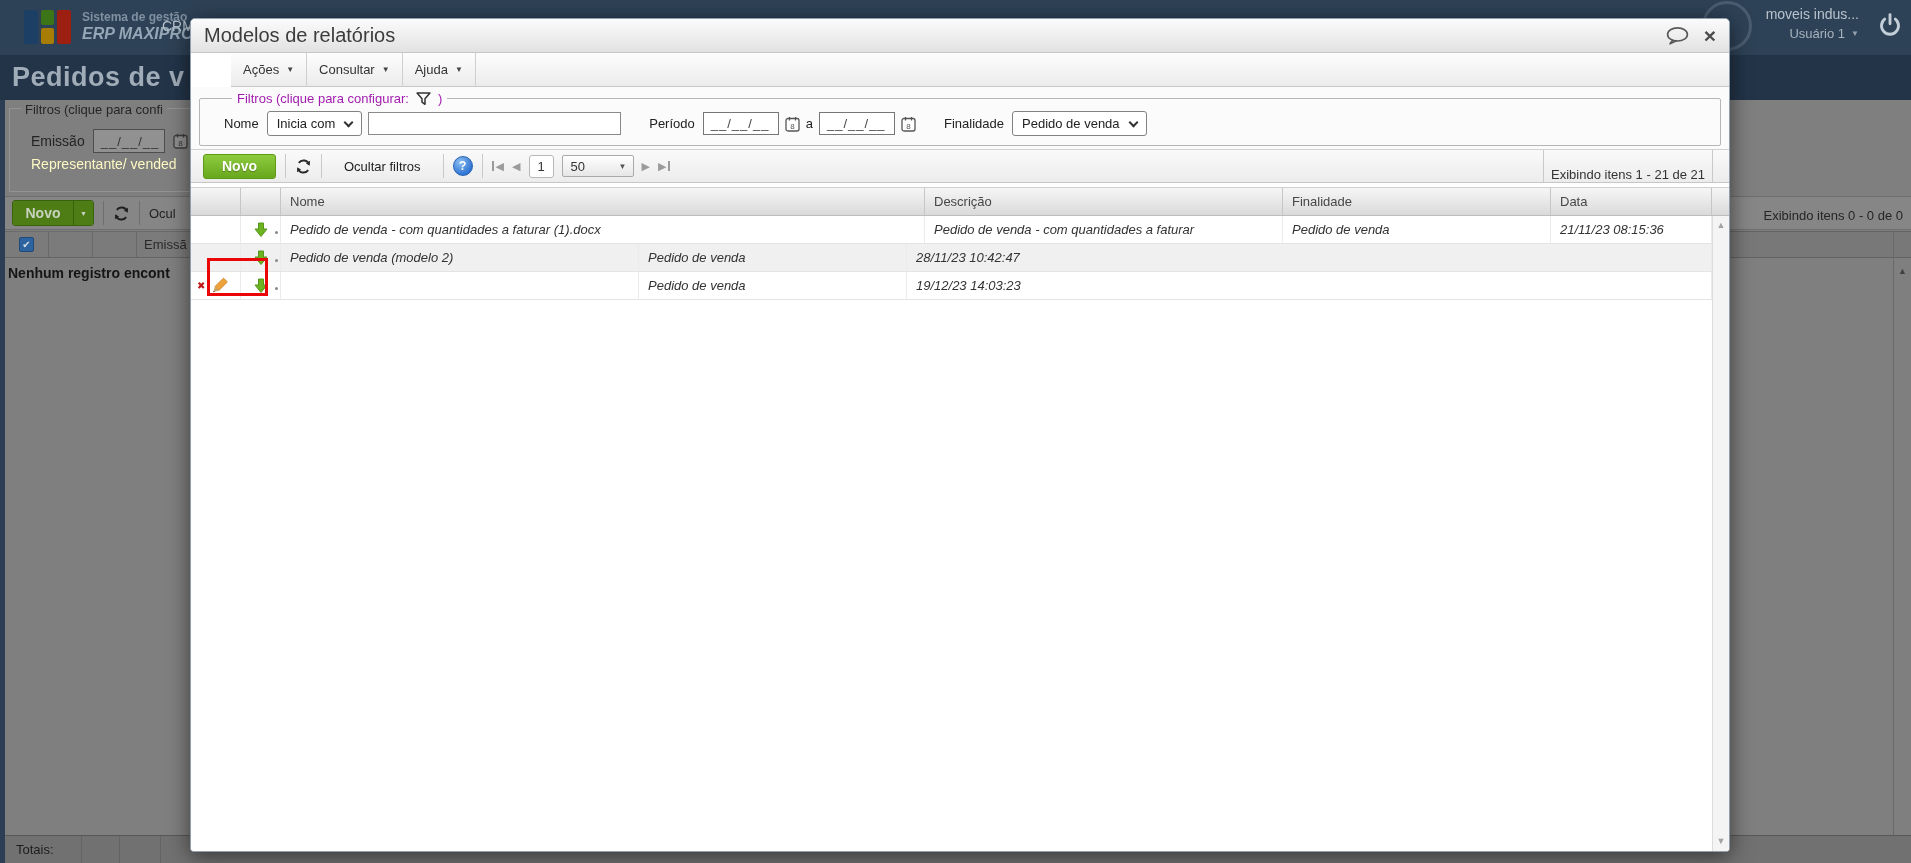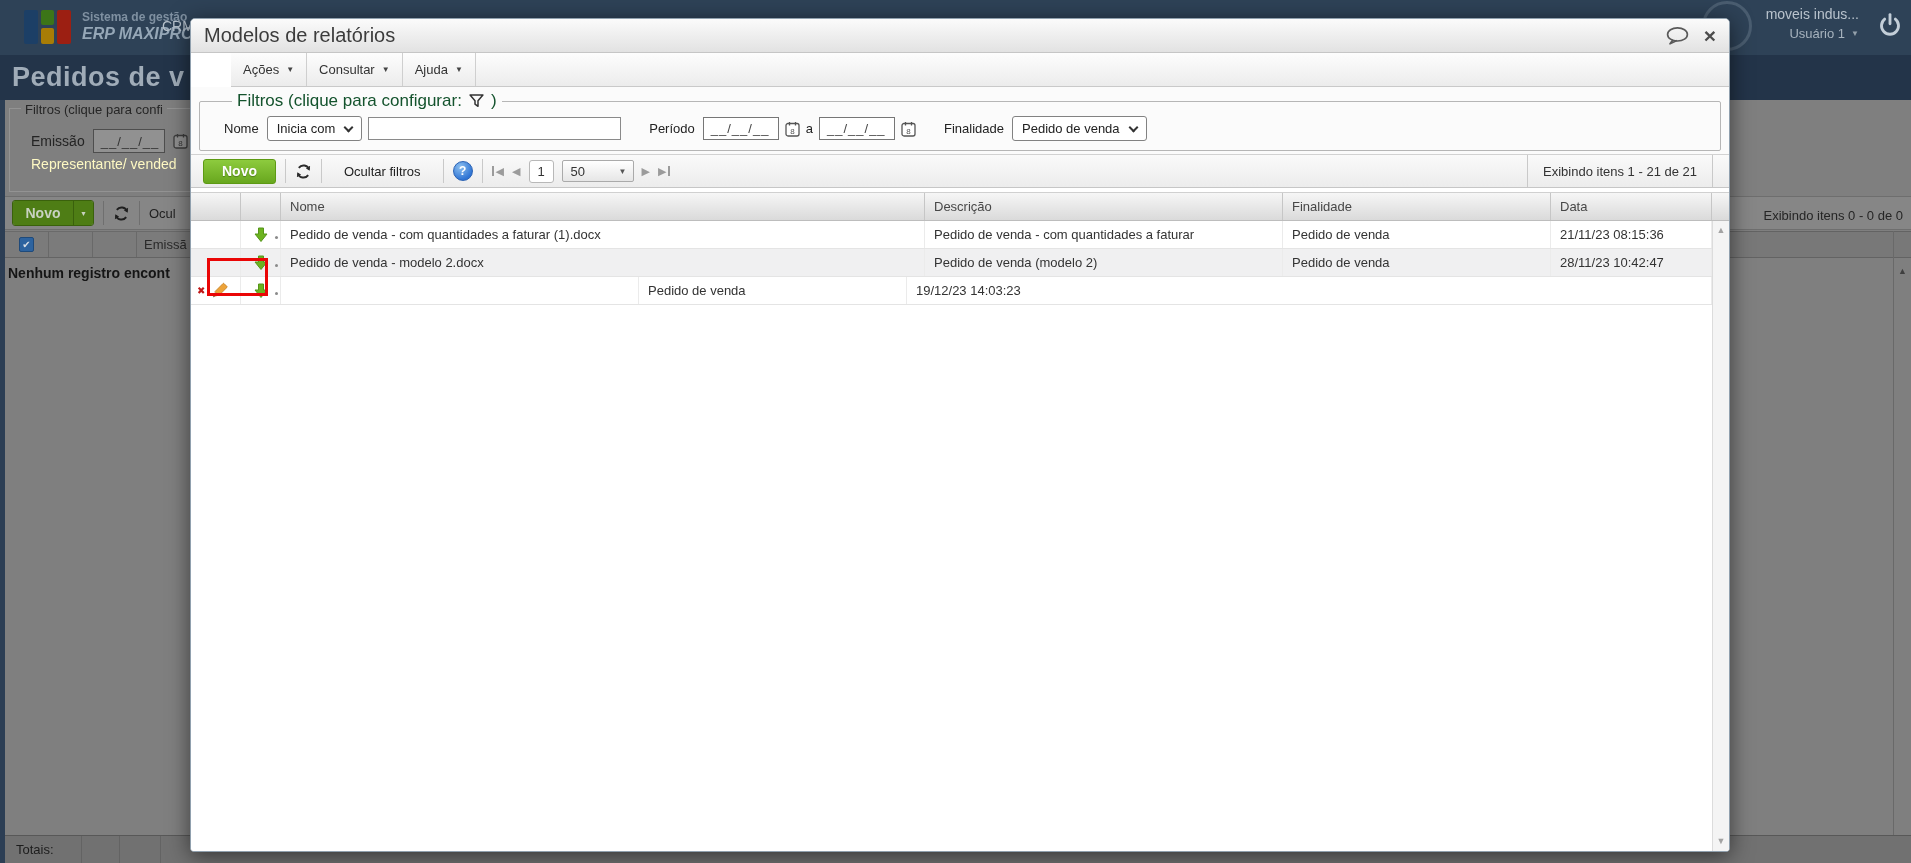--- a/index.html
+++ b/index.html
@@ -64,54 +64,54 @@
   .m-titlebar{height:34px;background:linear-gradient(#fbfbfb,#e2e2e2);border-bottom:1px solid #c6c6c6;display:flex;align-items:center;padding:0 13px;flex:0 0 auto;}
   .m-title{font-size:20px;color:#3c3c3c;}
   .m-ticons{margin-left:auto;display:flex;align-items:center;gap:14px;}
   .m-close{font-size:21px;font-weight:bold;color:#4c4c4c;line-height:18px;}
   .m-menubar{height:34px;background:linear-gradient(#fdfdfd,#ececec);border-bottom:1px solid #c9c9c9;display:flex;align-items:stretch;flex:0 0 auto;margin-left:40px;}
   .menu-item{display:flex;align-items:center;gap:7px;padding:0 12px;border-right:1px solid #cfcfcf;font-size:13px;color:#333;}
   .menu-caret{font-size:8px;color:#444;}
 
   .m-filterzone{padding:4px 8px 3px;background:#fbfbfb;flex:0 0 auto;}
   .m-filters{border:1px solid #b6b6b6;border-radius:2px;margin:0;padding:5px 10px 9px 24px;}
-  .m-filters legend{font-size:17px;color:#14532d;padding:0 5px;display:flex;align-items:center;gap:7px;margin-left:8px;}
+  .m-filters legend{font-size:13px;color:#a21caf;padding:0 5px;display:flex;align-items:center;gap:7px;margin-left:8px;}
   .filter-row{display:flex;align-items:center;font-size:13px;color:#222;}
   .lbl{margin-right:8px;}
   .sel{position:relative;height:25px;border:1px solid #828282;border-radius:3px;background:#fff;display:inline-flex;align-items:center;padding:0 26px 0 9px;font-size:13px;color:#222;}
   .sel .chev{position:absolute;right:9px;top:7px;width:7px;height:7px;border-right:2px solid #333;border-bottom:2px solid #333;transform:rotate(45deg);}
   .txt-input{width:253px;height:23px;border:1px solid #8a8a8a;font-size:13px;padding:0 6px;color:#222;outline:none;background:#fff;}
   .date-box{width:76px;height:23px;border:1px solid #767676;display:flex;align-items:center;padding-left:7px;font-size:13px;color:#444;letter-spacing:1px;background:#fff;}.gap6{width:6px;}.gap28{width:28px;}
 
   .m-toolbar{height:34px;background:linear-gradient(#fafafa,#ececec);border-top:1px solid #d2d2d2;border-bottom:1px solid #c6c6c6;display:flex;align-items:center;padding:0 0 0 12px;gap:9px;font-size:13px;color:#222;flex:0 0 auto;}
   .tb-sep{width:1px;align-self:stretch;margin:4px 0;background:#c9c9c9;}
   .btn-novo{width:73px;height:25px;border-radius:3px;background:linear-gradient(var(--accent-green,#8dcb3e),#68a71e);border:1px solid #5d9a14;color:#fff;font-weight:bold;font-size:14px;display:flex;align-items:center;justify-content:center;text-shadow:0 1px 1px rgba(0,0,0,.3);}
   .tb-btn{padding:0 13px;display:flex;align-items:center;height:100%;}
   .help{width:20px;height:20px;border-radius:50%;background:radial-gradient(circle at 35% 28%,#8cc0f0,var(--help-blue,#2f74d4) 72%);border:1px solid #2a62b4;color:#fff;font-weight:bold;font-size:12px;display:flex;align-items:center;justify-content:center;}
   .pag{display:flex;align-items:center;gap:8px;}
   .pg{display:inline-flex;align-items:center;gap:2px;color:#9b9b9b;font-size:11px;}
   .pg .bar{width:2px;height:10px;background:#9b9b9b;display:inline-block;}
   .page-box{width:25px;height:23px;background:#fff;border:1px solid #b8b8b8;border-radius:3px;text-align:center;line-height:21px;color:#333;font-size:13px;}
   .size-sel{position:relative;width:72px;height:22px;border:1px solid #aaa;border-radius:2px;background:linear-gradient(#fff,#e6e6e6);font-size:13px;color:#333;display:flex;align-items:center;padding:0 20px 0 8px;}
   .size-sel .tri{position:absolute;right:6px;top:6px;font-size:8px;color:#555;}
-  .tb-right{margin-left:auto;height:100%;display:flex;align-items:center;border-left:1px solid #c9c9c9;border-right:1px solid #c9c9c9;padding:0 15px;margin-right:16px;}
+  .tb-right{margin-left:auto;height:100%;display:flex;align-items:flex-end;border-left:1px solid #c9c9c9;border-right:1px solid #c9c9c9;padding:0 7px;margin-right:16px;}
   .exibindo{font-size:13px;color:#333;}
 
   .m-grid{flex:1;margin-top:4px;border-top:1px solid #d0d0d0;display:flex;flex-direction:column;background:#fff;min-height:0;}
   .g-header{display:flex;height:28px;background:linear-gradient(#f6f6f6,#dadada);border-bottom:1px solid #bdbdbd;font-size:13px;color:#474747;flex:0 0 auto;}
   .g-hcell{display:flex;align-items:center;padding-left:9px;border-right:1px solid #c6c6c6;}
   .c-act{width:50px;flex:0 0 auto;}
   .c-dl{width:40px;flex:0 0 auto;}
   .c-nome{width:644px;flex:0 0 auto;}
   .c-desc{width:358px;flex:0 0 auto;}
   .c-fin{width:268px;flex:0 0 auto;}
   .c-data{flex:1;}
   .c-sb{width:17px;flex:0 0 auto;border-right:none;padding:0;}
   .g-body{flex:1;display:flex;min-height:0;}
-  .g-rows{flex:1;}
+  .g-rows{flex:1;font-style:italic;}
   .g-row{display:flex;height:28px;border-bottom:1px solid #e4e4e4;font-size:13px;color:#333;background:#fff;align-items:stretch;}
   .g-row.alt{background:#f0f0f1;}
   .g-cell{display:flex;align-items:center;padding-left:9px;border-right:1px solid #ebebeb;overflow:hidden;white-space:nowrap;}
   .cell-act{padding-left:6px;gap:3px;}
   .cell-dl{justify-content:center;padding-left:0;position:relative;}
   .dot{position:absolute;right:2px;bottom:9px;width:3px;height:3px;border-radius:50%;background:#8a8a8a;}
   .del-x{font-size:10px;color:var(--delete-red,#c11818);font-weight:bold;}
   .g-scroll{width:17px;background:#f4f4f4;border-left:1px solid #dcdcdc;display:flex;flex-direction:column;align-items:center;justify-content:space-between;padding:4px 0 5px;color:#a3a3a3;font-size:9px;flex:0 0 auto;}
 
   .hl-box{position:absolute;left:207px;top:258px;width:61px;height:38px;border:3px solid var(--highlight-red,#ea0606);z-index:40;background:transparent;}
@@ -359,21 +359,20 @@
           </div>
 
           <div class="g-row alt">
             <div class="g-cell c-act cell-act"></div>
             <div class="g-cell c-dl cell-dl">
               <svg width="14" height="16" viewBox="0 0 14 16">
                 <polygon points="4.5,1 9.5,1 9.5,7 13,7 7,14.5 1,7 4.5,7" fill="#6cb31f" stroke="#55951a" stroke-width="1"></polygon>
               </svg>
               <span class="dot"></span>
             </div>
-            <div class="g-cell c-nome">Pedido de venda - modelo 2.docx</div>
             <div class="g-cell c-desc">Pedido de venda (modelo 2)</div>
             <div class="g-cell c-fin">Pedido de venda</div>
             <div class="g-cell c-data">28/11/23 10:42:47</div>
           </div>
 
           <div class="g-row">
             <div class="g-cell c-act cell-act">
               <span class="del-x">✖</span>
               <svg width="22" height="22" viewBox="0 0 20 20">
                 <g transform="rotate(45 10 10)">

